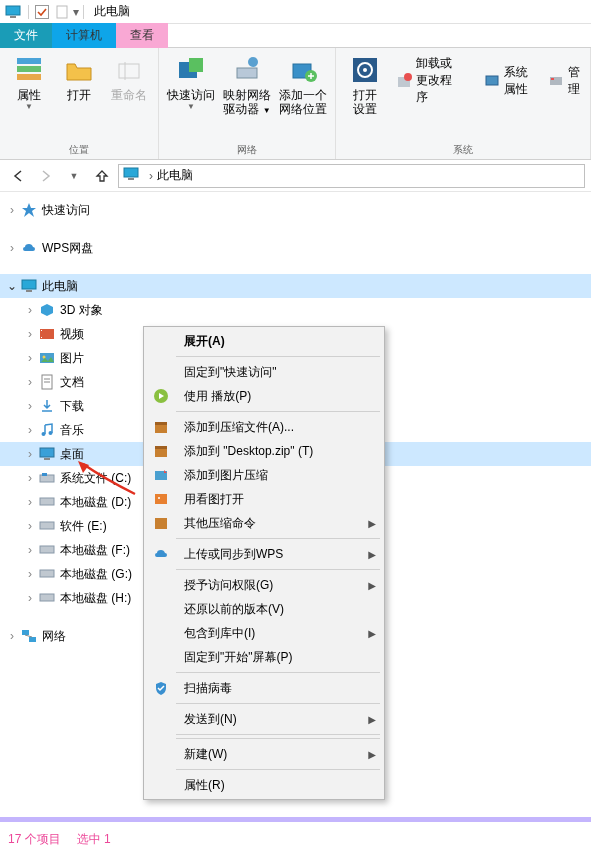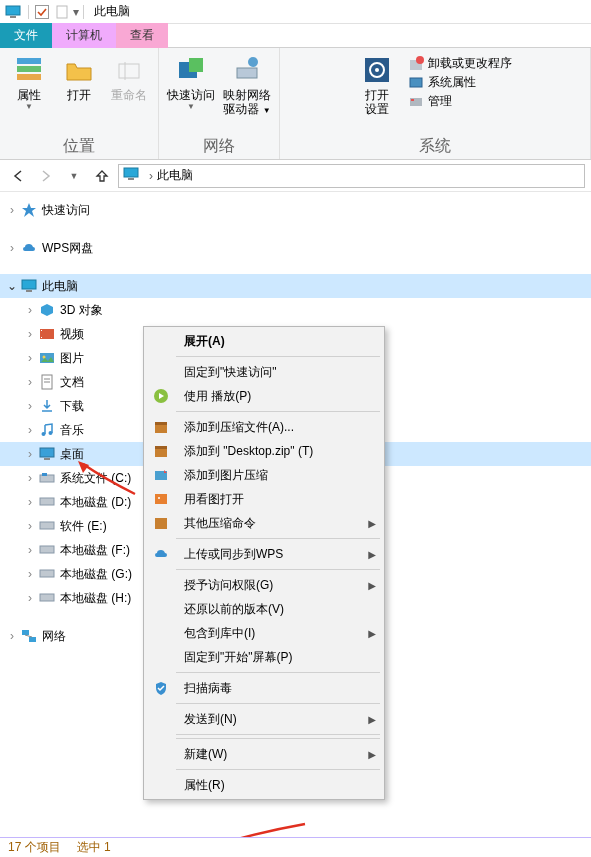--- a/index.html
+++ b/index.html
@@ -8,33 +8,33 @@
 
 .title-bar { height: 24px; background: #fff; display: flex; align-items: center; padding: 0 4px; border-bottom: 1px solid #e1e1e1; }
 .title-bar .tb-icon { width: 18px; height: 18px; display: inline-flex; align-items: center; justify-content: center; margin-right: 2px; }
 .title-bar .sep { width: 1px; height: 14px; background: #d0d0d0; margin: 0 4px; }
 .title-bar .title-text { margin-left: 6px; }
 
 
 .tab-strip { height: 24px; display: flex; align-items: flex-end; background: #fff; }
 .tab { padding: 4px 14px; color: #333; background: #f9a8d4; cursor: default; }
 .tab.file { background: #1a9cb7; color: #fff; }
-.tab.active { background: #f0abfc; }
+.tab.active { background: #0ea5e9; }
 .tab-line { flex: 1; border-bottom: 1px solid #d0d0d0; }
 
 
 .ribbon { background: #f5f6f7; border-bottom: 1px solid #d0d0d0; display: flex; height: 112px; }
 .ribbon-group { border-right: 1px solid #e0e0e0; padding: 6px 8px 2px 8px; display: flex; flex-direction: column; justify-content: space-between; align-items: center; }
 .ribbon-group .row { display: flex; align-items: flex-start; gap: 8px; }
 .rbtn { display: flex; flex-direction: column; align-items: center; text-align: center; min-width: 42px; cursor: default; }
 .rbtn.disabled { color: #aaa; }
 .rbtn .ricon { width: 32px; height: 32px; display: flex; align-items: center; justify-content: center; margin-bottom: 2px; }
 .rbtn .rlabel { line-height: 14px; }
-.ribbon-group .group-label { color: #666; font-size: 16px; margin-top: 2px; }
-.small-row { display: flex; flex-direction: column; gap: 0; }
+.ribbon-group .group-label { color: #666; font-size: 10px; margin-top: 2px; }
+.small-row { display: flex; flex-direction: row; gap: 16px; }
 .small-btn { display: flex; align-items: center; gap: 4px; padding: 1px 2px; }
 .small-btn .sicon { width: 16px; height: 16px; display: inline-flex; align-items: center; justify-content: center; }
 
 
 .navbar { height: 32px; display: flex; align-items: center; padding: 4px 6px; gap: 4px; border-bottom: 1px solid #e6e6e6; }
 .nav-arrow { width: 24px; height: 24px; display: flex; align-items: center; justify-content: center; color: #888; }
 .nav-arrow.on { color: #333; }
 .address { flex: 1; border: 1px solid #c0c0c0; height: 24px; display: flex; align-items: center; padding: 0 4px; }
 .address .aicon { width: 18px; height: 18px; margin-right: 4px; }
 
@@ -51,21 +51,21 @@
 .spacer { height: 14px; }
 
 
 .context-menu { position: absolute; left: 143px; top: 326px; width: 242px; background: #f2f2f2; border: 1px solid #b8b8b8; box-shadow: 3px 3px 6px rgba(0,0,0,0.25); padding: 2px; }
 .cm-item { display: flex; align-items: center; height: 24px; padding: 0 6px; position: relative; gap: 8px; }
 .cm-item .cicon { width: 18px; height: 18px; margin-right: 6px; display: inline-flex; align-items: center; justify-content: center; }
 .cm-item .arrow { margin-left: auto; color: #555; font-size: 10px; }
 .cm-sep { height: 1px; background: #d0d0d0; margin: 3px 2px 3px 30px; }
 
 
-.statusbar { position: absolute; bottom: 0; left: 0; right: 0; height: 20px; border-top: 1px solid #c4b5fd; display: flex; align-items: center; padding: 0 8px; gap: 16px; color: #a16207; background: #fff; }
+.statusbar { position: absolute; bottom: 0; left: 0; right: 0; height: 40px; border-top: 5px solid #c4b5fd; display: flex; align-items: center; padding: 0 8px; gap: 16px; color: #ec4899; background: #fff; }
 
 
 .red-arrow { position: absolute; pointer-events: none; }
 
 svg { display: block; }
 </style>
 </head>
 <body>
 
 <div class="title-bar">
@@ -147,20 +147,30 @@
         <span style="color:#666;font-size:8px">▼</span>
       </div>
       <div class="rbtn">
         <span class="ricon">
             <svg width="32" height="28">
               <rect x="6" y="12" width="20" height="10" fill="#b8c8d8" stroke="#7890a0"></rect>
               <circle cx="22" cy="6" r="5" fill="#5aa0d0"></circle>
             </svg>
           </span>
         <span class="rlabel"><span>映射网络</span><br><span>驱动器</span> <span style="font-size:8px">▼</span></span>
+      </div>
+      <div class="rbtn">
+        <span class="ricon">
+            <svg width="32" height="28">
+              <rect x="6" y="8" width="18" height="14" fill="#3a90c8" stroke="#2670a0"></rect>
+              <circle cx="24" cy="20" r="6" fill="#5ac060"></circle>
+              <path d="M24 17 L24 23 M21 20 L27 20" stroke="#fff" stroke-width="1.5"></path>
+            </svg>
+          </span>
+        <span class="rlabel"><span>添加一个</span><br><span>网络位置</span></span>
       </div>
     </div>
     <div class="group-label">网络</div>
   </div>
 
   <div class="ribbon-group" style="flex:1">
     <div class="row">
       <div class="rbtn">
         <span class="ricon">
             <svg width="32" height="28">

